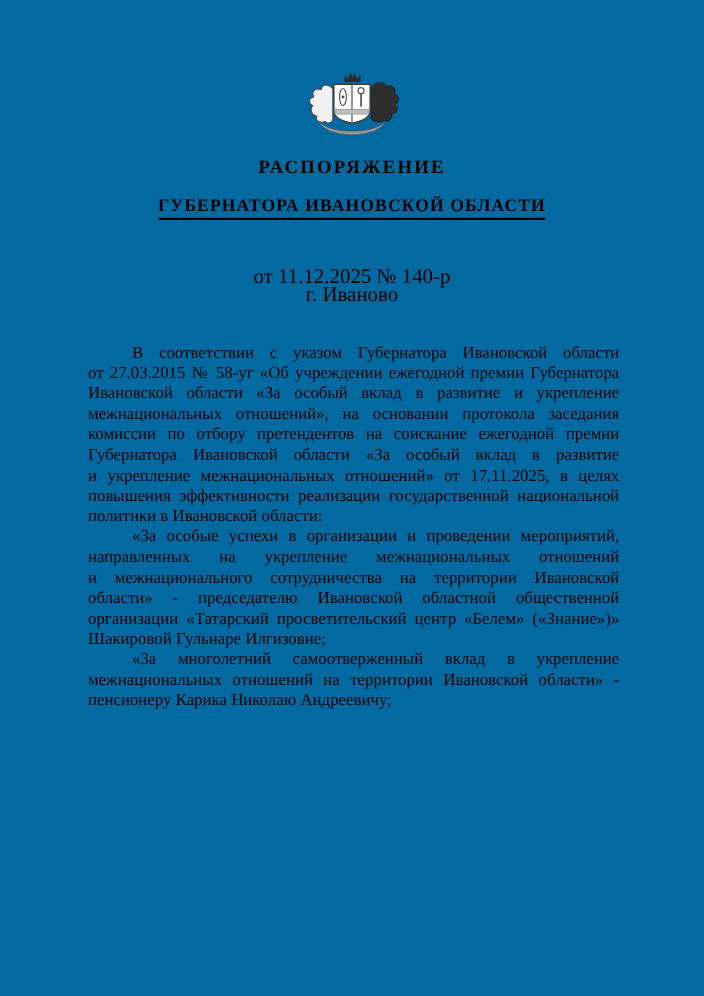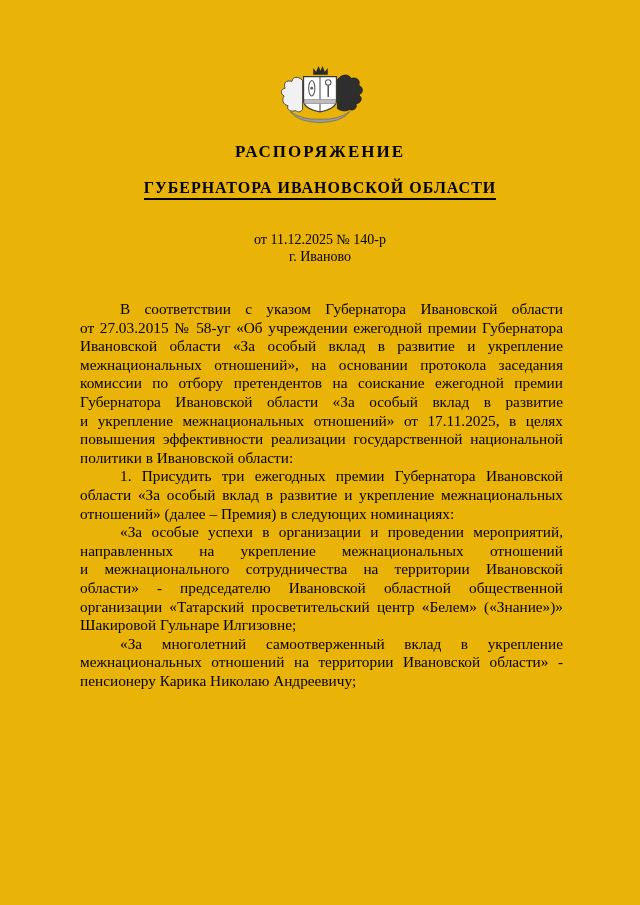--- a/index.html
+++ b/index.html
@@ -5,21 +5,21 @@
   html, body {
     margin: 0;
     padding: 0;
     background: #ffffff;
   }
   .page {
     position: relative;
     width: 640px;
     height: 905px;
     margin: 0 auto;
-    background: #eab308;
+    background: #0369a1;
     color: #000000;
     font-family: "Liberation Serif", "DejaVu Serif", serif;
     overflow: hidden;
   }
   .emblem-wrap {
     padding-top: 64px;
     display: flex;
     justify-content: center;
   }
   .doc-title {
@@ -35,23 +35,23 @@
   }
   .doc-issuer {
     display: inline-block;
     font-size: 16px;
     font-weight: bold;
     letter-spacing: 1px;
     border-bottom: 2px solid #000;
     padding-bottom: 1px;
   }
   .doc-meta {
-    margin-top: 32px;
+    margin-top: 44px;
     text-align: center;
-    font-size: 14px;
+    font-size: 19px;
     line-height: 16.5px;
   }
   .doc-subject {
     margin-top: 21px;
     text-align: center;
     font-size: 15.3px;
     font-weight: bold;
     line-height: 19px;
   }
   .doc-body {
@@ -106,18 +106,17 @@
   <div class="doc-meta">
     <div>от 11.12.2025 № 140-р</div>
     <div>г. Иваново</div>
   </div>
 
   <div class="doc-subject">
   </div>
 
   <div class="doc-body">
     <p>В соответствии с указом Губернатора Ивановской области от&nbsp;27.03.2015 №&nbsp;58-уг «Об учреждении ежегодной премии Губернатора Ивановской области «За особый вклад в развитие и укрепление межнациональных отношений», на основании протокола заседания комиссии по отбору претендентов на соискание ежегодной премии Губернатора Ивановской области «За особый вклад в развитие и&nbsp;укрепление межнациональных отношений» от&nbsp;17.11.2025, в целях повышения эффективности реализации государственной национальной политики в Ивановской области:</p>
-    <p>1. Присудить три ежегодных премии Губернатора Ивановской области «За особый вклад в развитие и укрепление межнациональных отношений» (далее – Премия) в следующих номинациях:</p>
     <p>«За особые успехи в организации и проведении мероприятий, направленных на укрепление межнациональных отношений и&nbsp;межнационального сотрудничества на территории Ивановской области» - председателю Ивановской областной общественной организации «Татарский просветительский центр «Белем» («Знание»)» Шакировой Гульнаре Илгизовне;</p>
     <p>«За многолетний самоотверженный вклад в укрепление межнациональных отношений на территории Ивановской области» - пенсионеру Карика Николаю Андреевичу;</p>
   </div>
 
 </div>
 
 </body></html>

